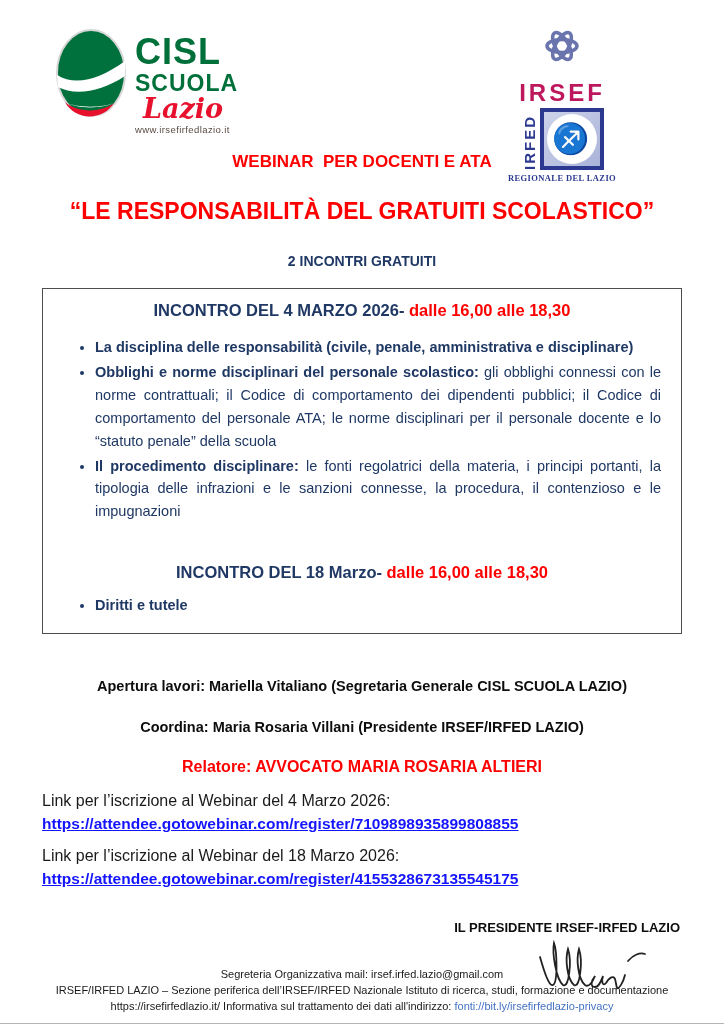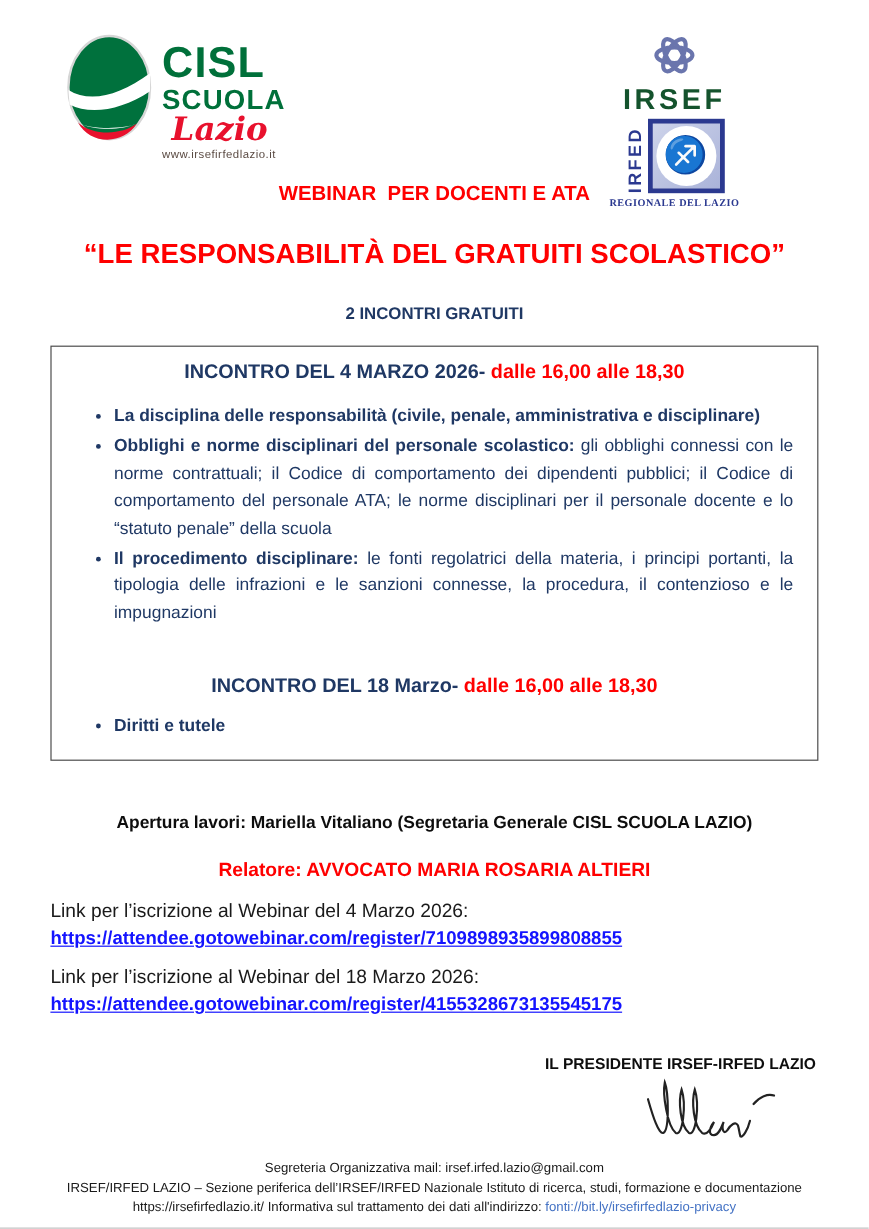--- a/index.html
+++ b/index.html
@@ -26,21 +26,21 @@
   }
   .cisl-logo { display:flex; align-items:flex-start; gap:6px; }
   .cisl-text { display:flex; flex-direction:column; line-height:1; margin-top:6px; }
   .cisl-line1 { font-size:36px; font-weight:800; letter-spacing:1px; color:#00703a; }
   .cisl-line2 { font-size:23px; font-weight:800; letter-spacing:1px; color:#00703a; margin-top:2px; }
   .cisl-line3 { font-family:"DejaVu Serif", serif; font-style:italic; font-weight:700;
                 font-size:27px; color:#e8112d; margin-top:0px; padding-left:8px; }
   .cisl-url  { font-size:9.5px; color:#5a4a42; letter-spacing:0.4px; margin-top:3px; }
 
   .irsef-logo { display:flex; flex-direction:column; align-items:center; width:128px; }
-  .irsef-name { font-size:24px; font-weight:800; letter-spacing:3px; color:#14532d; margin-top:1px; }
+  .irsef-name { font-size:24px; font-weight:800; letter-spacing:3px; color:#be185d; margin-top:11px; }
   .irsef-mid { display:flex; align-items:stretch; margin-top:1px; }
   .irfed-vertical {
     writing-mode:vertical-rl; transform:rotate(180deg);
     font-size:15px; font-weight:700; letter-spacing:2px; color:#2b3990;
     display:flex; align-items:center; padding-left:2px;
   }
   .irsef-square {
     width:64px; height:62px; border:4px solid #2b3990;
     background:linear-gradient(135deg,#cdd3ea,#aab3d9);
     display:flex; align-items:center; justify-content:center;
@@ -173,20 +173,21 @@
 
     <ul class="second">
       <li>
         <span class="lead">Diritti e tutele</span>
       </li>
     </ul>
 
   </div>
 
   <div class="speaker apertura">Apertura lavori: Mariella Vitaliano (Segretaria Generale CISL SCUOLA LAZIO)</div>
+  <div class="speaker coordina">Coordina: Maria Rosaria Villani (Presidente IRSEF/IRFED LAZIO)</div>
   <div class="speaker relatore">Relatore: AVVOCATO MARIA ROSARIA ALTIERI</div>
 
   <div class="links">
     <div class="link-label">Link per l’iscrizione al Webinar del 4 Marzo 2026:</div>
     <a class="link-url" href="#">https://attendee.gotowebinar.com/register/7109898935899808855</a>
     <div class="link-label">Link per l’iscrizione al Webinar del 18 Marzo 2026:</div>
     <a class="link-url" href="#">https://attendee.gotowebinar.com/register/4155328673135545175</a>
   </div>
 
   <div class="president-line">IL PRESIDENTE IRSEF-IRFED LAZIO</div>

